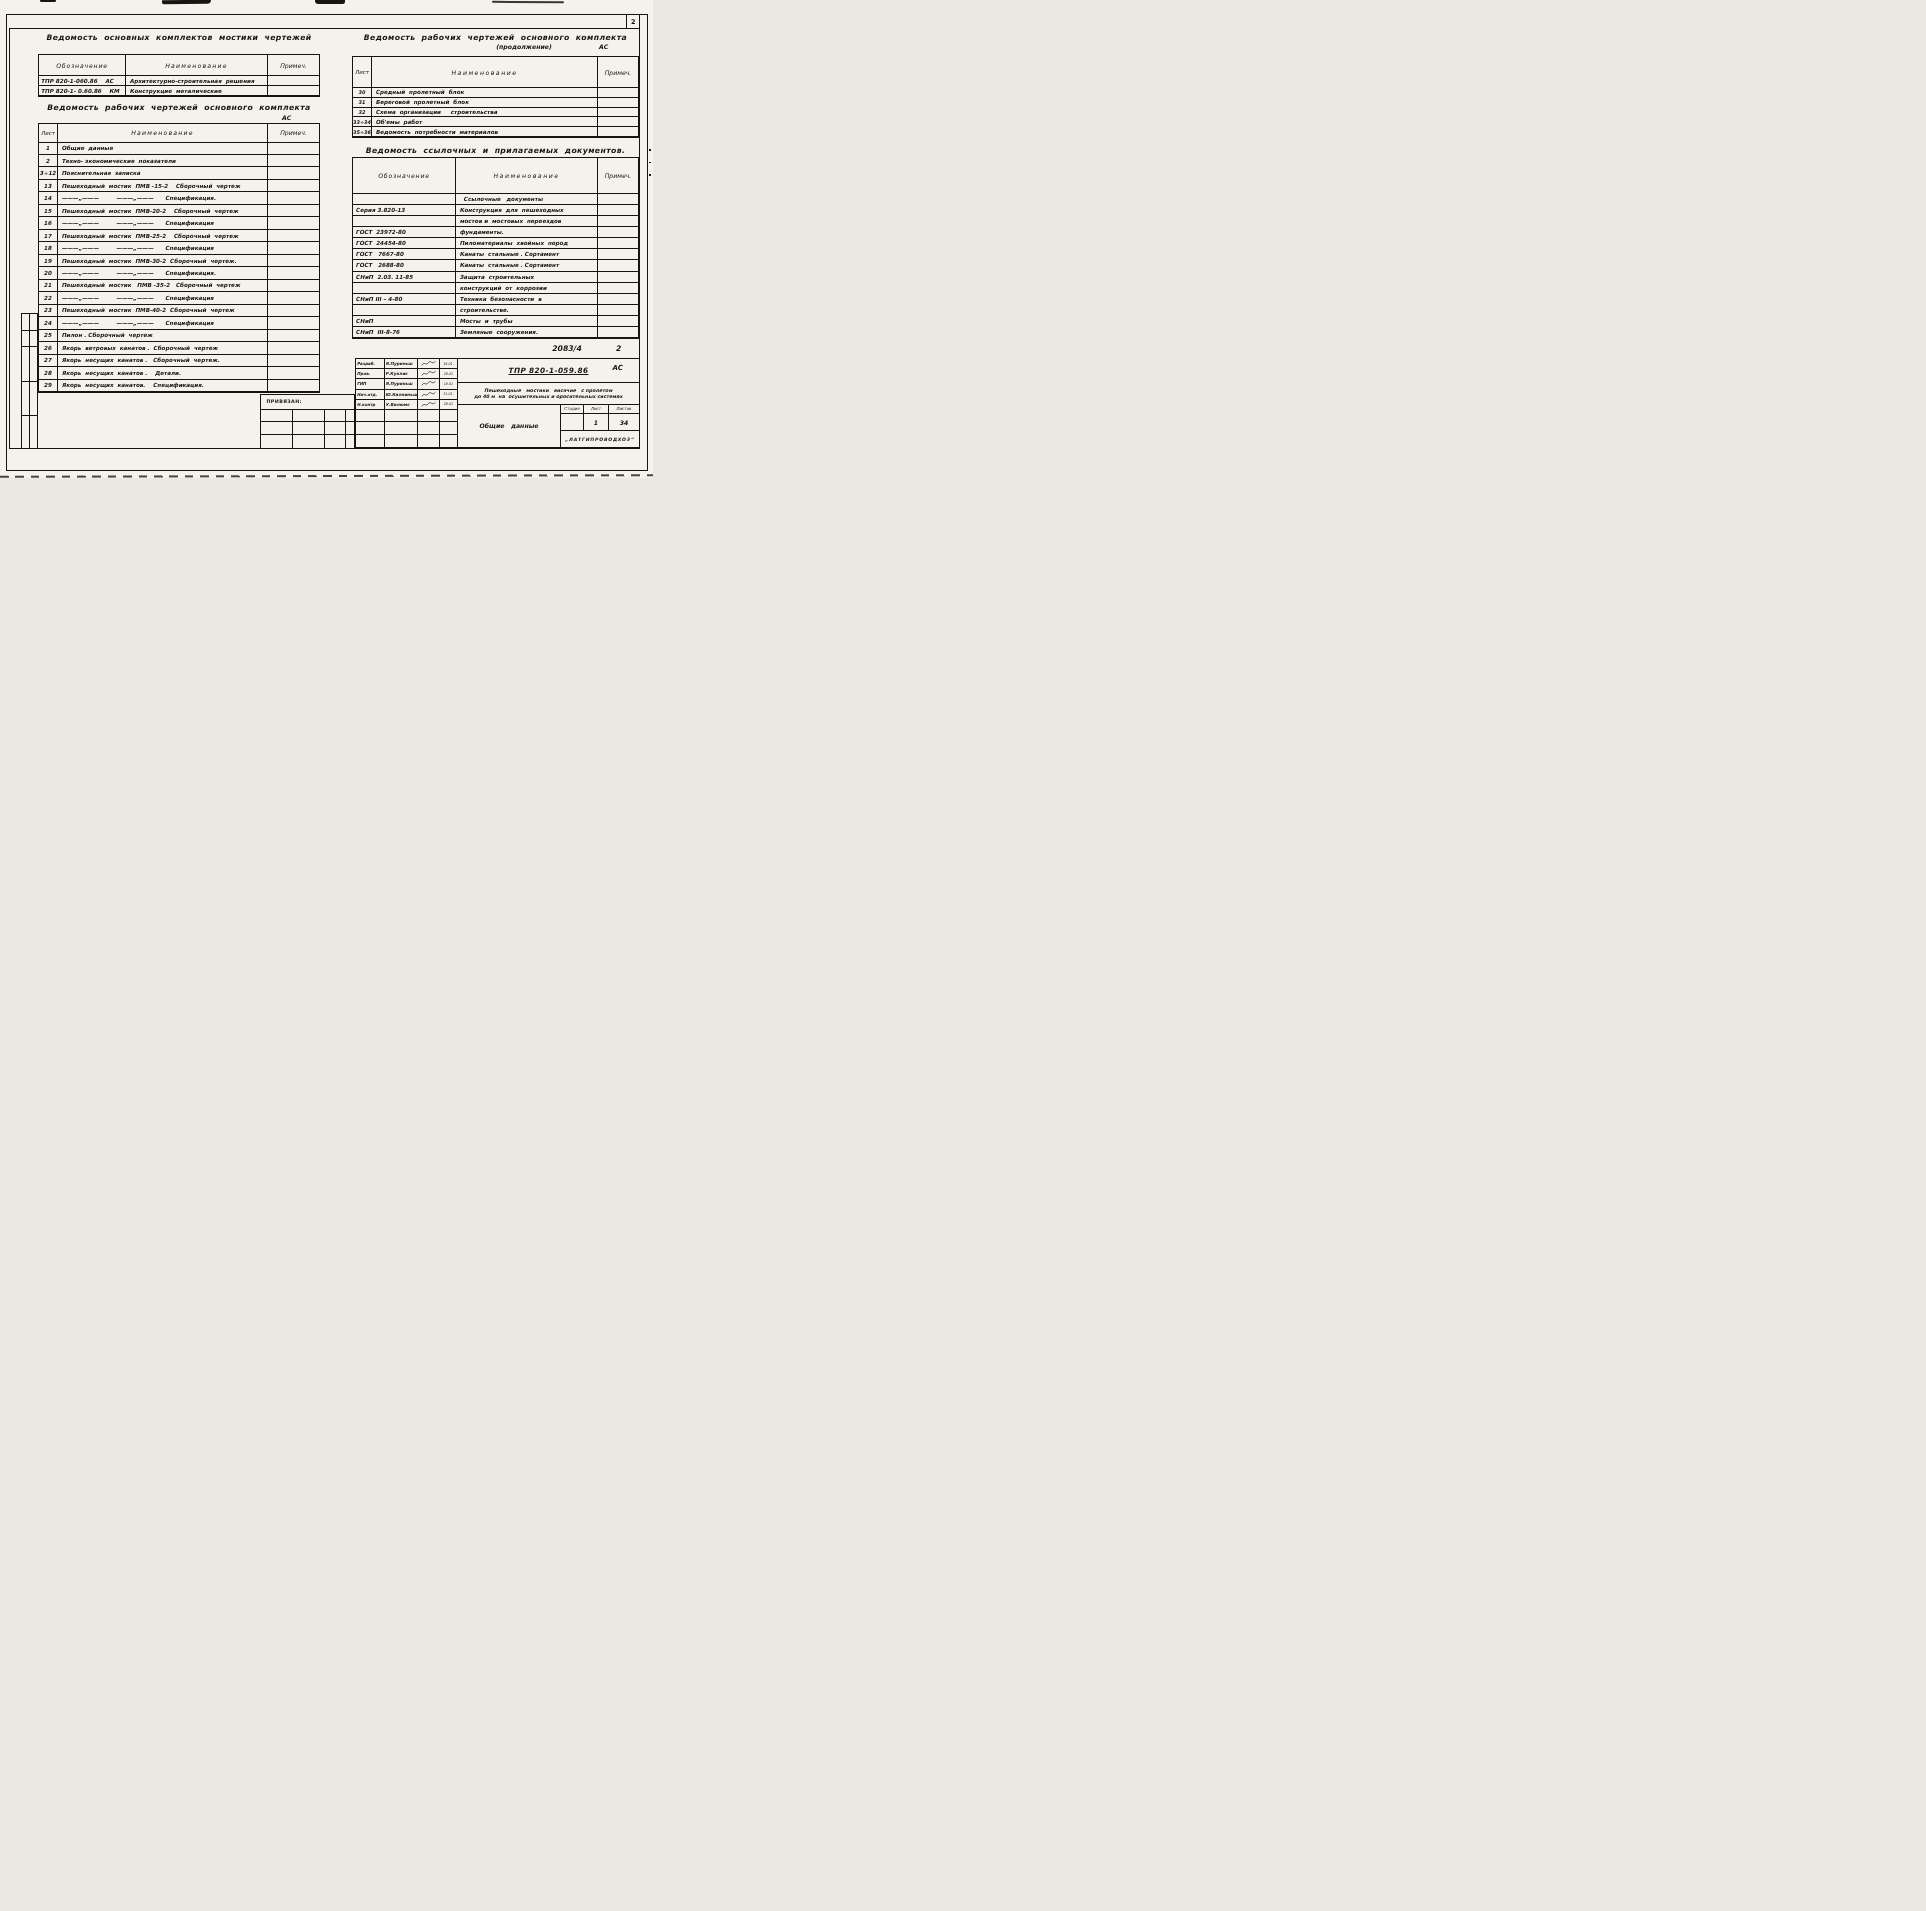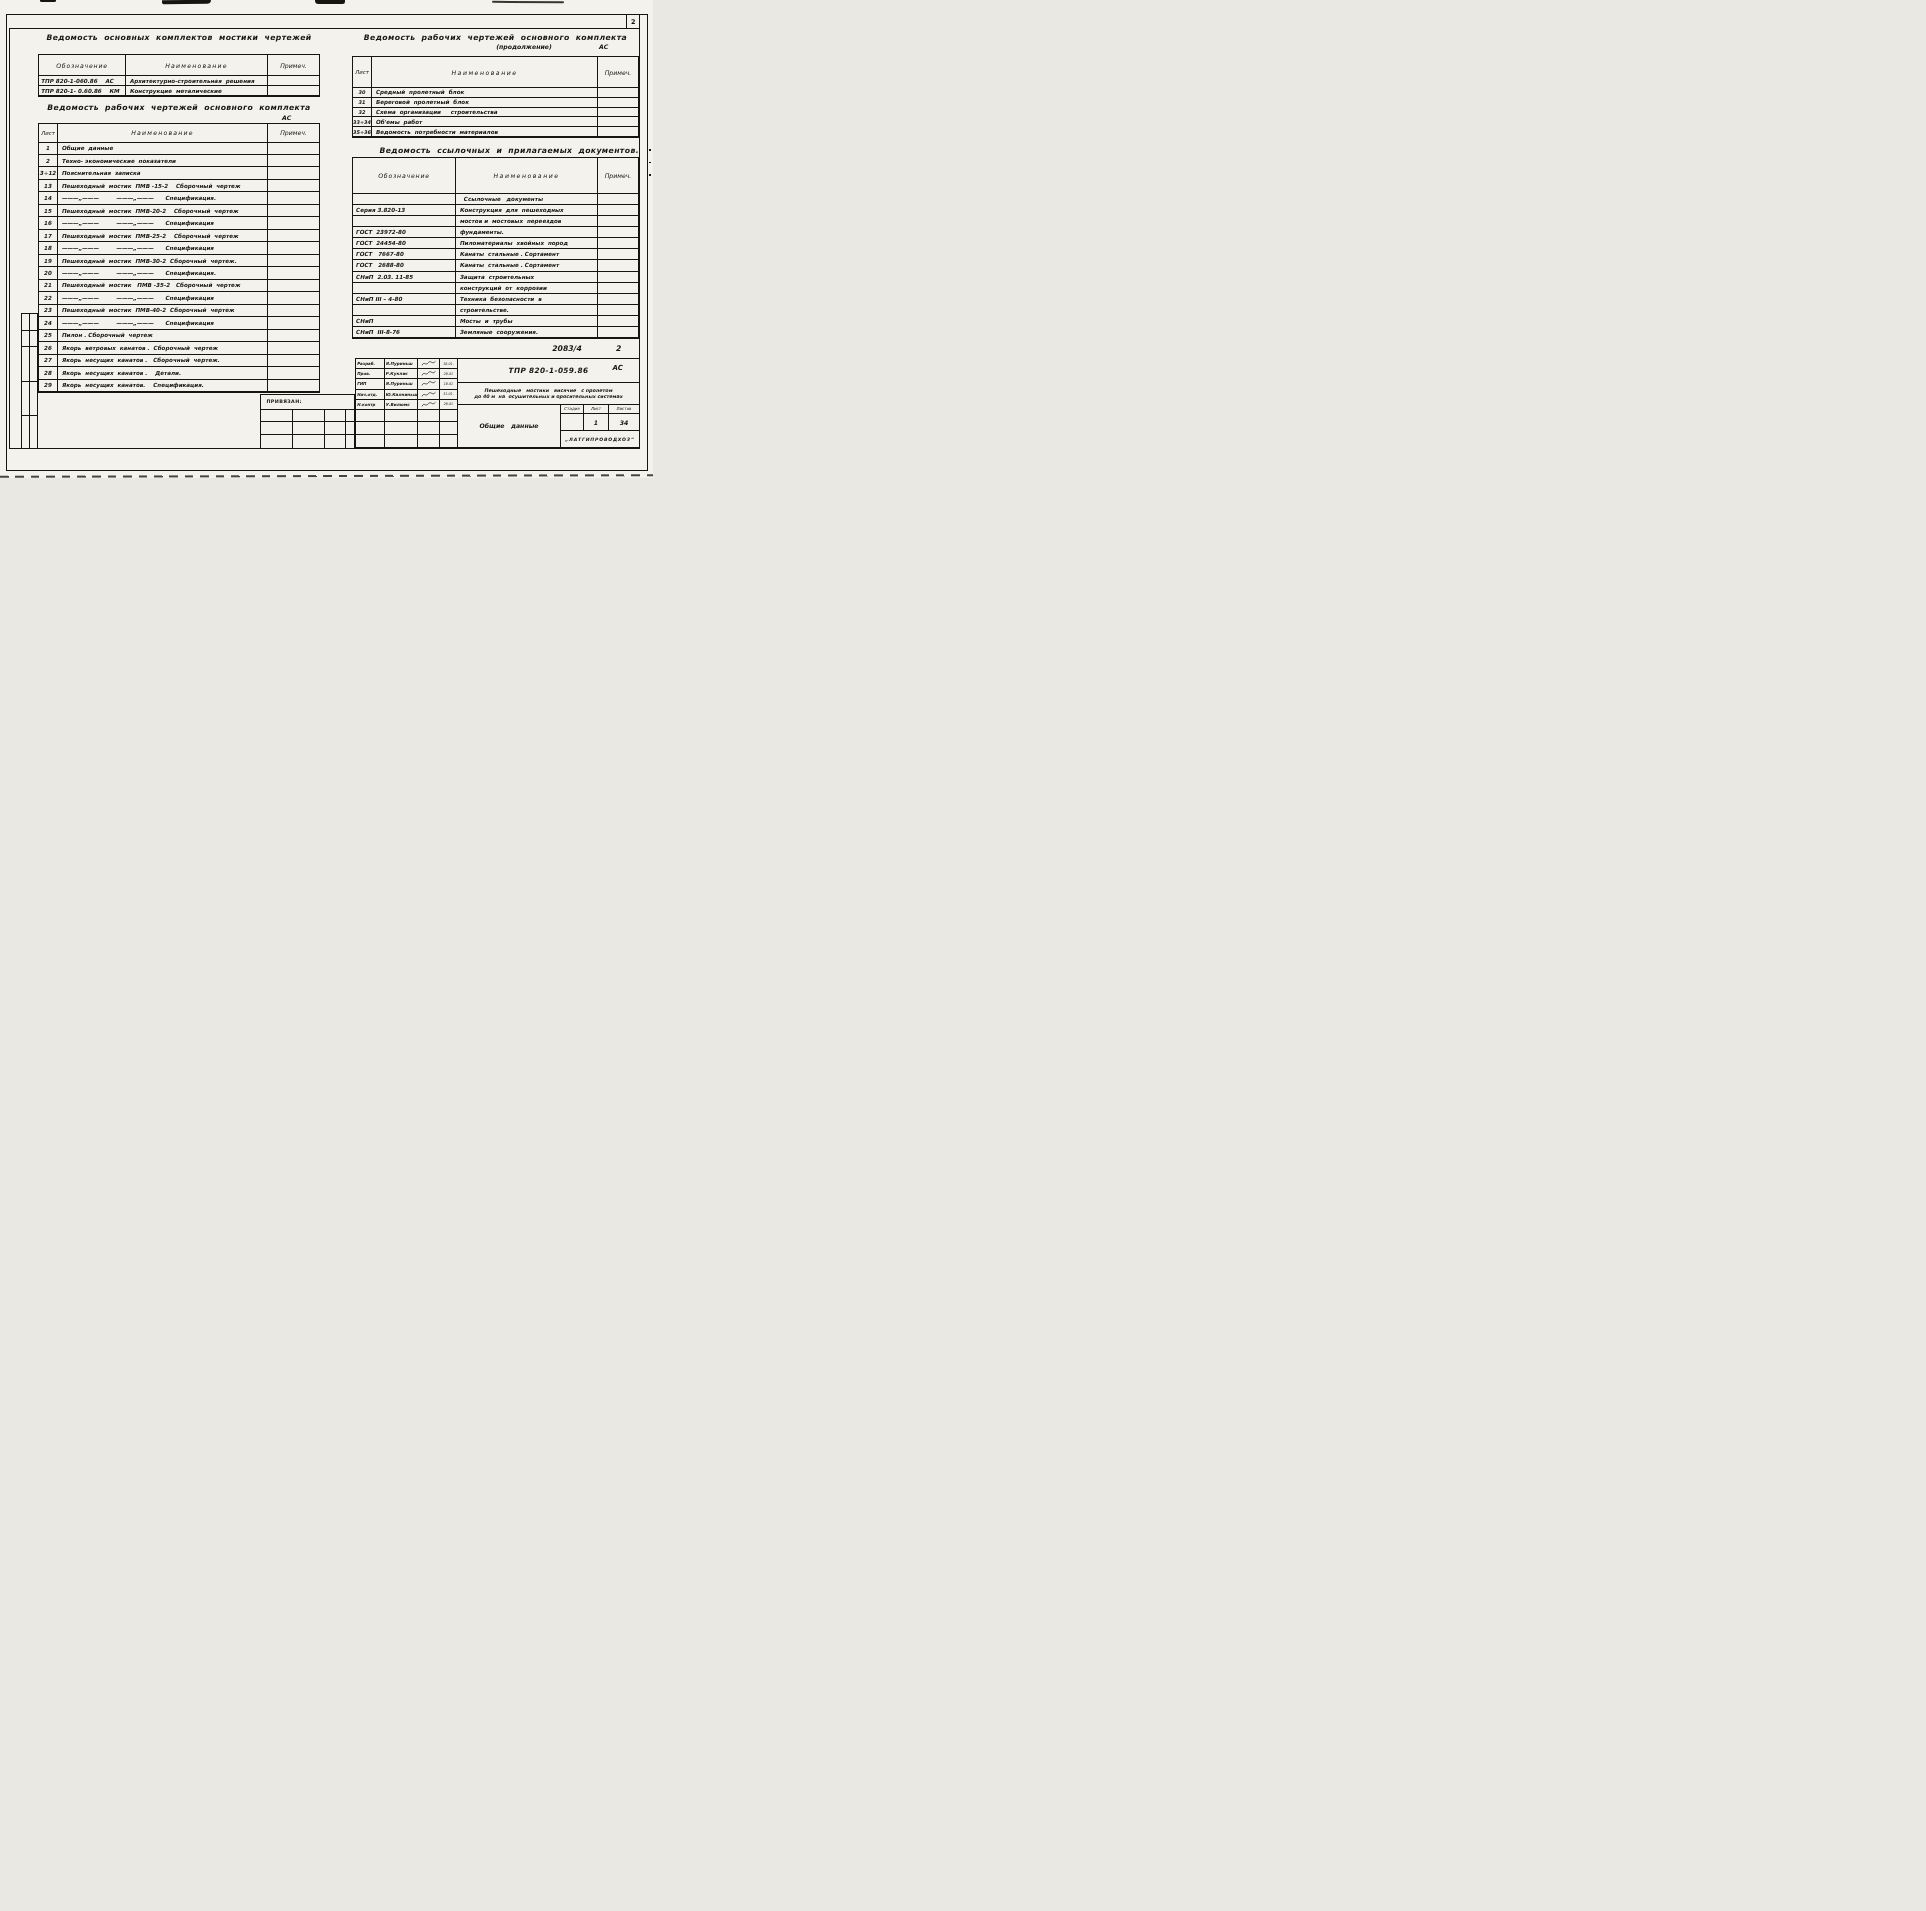--- a/index.html
+++ b/index.html
@@ -32,21 +32,21 @@
   .tb .siggrid{ position:absolute; left:0; top:0; width:102px; height:51px; display:grid; grid-template-columns:28.5px 1fr 22.3px 17px; grid-auto-rows:10.2px; border-right:1.5px solid var(--ink); box-sizing:border-box; }
   .tb .emptygrid{ position:absolute; left:0; top:51px; width:102px; bottom:0; display:grid; grid-template-columns:28.5px 1fr 22.3px 17px; grid-template-rows:repeat(3,1fr); border-right:1.5px solid var(--ink); box-sizing:border-box; }
   .tb .sc{ border-right:0.8px solid var(--ink); border-bottom:0.8px solid var(--ink); display:flex; align-items:center; overflow:hidden; box-sizing:border-box; }
   .tb .sc.last{ border-right:none; }
   .tb .sc.role{ font-style:italic; font-weight:700; font-size:4px; padding-left:1.2px; }
   .tb .sc.pname{ font-style:italic; font-weight:700; font-size:4.2px; padding-left:1.2px; }
   .tb .sc.date{ font-style:italic; font-size:3.3px; justify-content:center; }
   .tb .sc.sigc{ justify-content:center; }
   .rightzone{ position:absolute; left:102px; top:0; right:0; bottom:0; }
   .codecell{ position:absolute; left:0; top:0; right:0; height:24px; border-bottom:1.2px solid var(--ink); box-sizing:border-box; display:flex; align-items:center; justify-content:center; }
-  .codecell .code{ font-style:italic; font-weight:700; font-size:7.3px; letter-spacing:0.4px; }
+  .codecell .code{ font-style:italic; font-weight:700; font-size:7.3px; letter-spacing:0.4px;text-decoration:underline; }
   .codecell .codesuf{ position:absolute; right:16px; top:5.4px; font-style:italic; font-weight:700; font-size:7px; }
   .desccell{ position:absolute; left:0; top:24px; right:0; height:21.6px; border-bottom:1.2px solid var(--ink); box-sizing:border-box; display:flex; flex-direction:column; align-items:center; justify-content:center; gap:0.8px; }
   .desccell div{ font-style:italic; font-weight:700; font-size:4.8px; white-space:pre; }
   .bottomzone{ position:absolute; left:0; top:45px; right:0; bottom:0; }
   .sheettitle{ position:absolute; left:0; top:0; width:103px; bottom:0; border-right:1.2px solid var(--ink); box-sizing:border-box; display:flex; align-items:center; justify-content:center; font-style:italic; font-weight:700; font-size:6.2px; white-space:pre; }
   .stright{ position:absolute; left:103px; right:0; top:0; bottom:0; }
   .stghead{ position:absolute; left:0; right:0; top:0; height:10px; display:grid; grid-template-columns:23px 25px 1fr; border-bottom:0.8px solid var(--ink); box-sizing:border-box; }
   .stghead div{ font-style:italic; font-size:4px; display:flex; align-items:center; justify-content:center; border-right:0.8px solid var(--ink); box-sizing:border-box; }
   .stghead div.last{ border-right:none; }
   .stgvals{ position:absolute; left:0; right:0; top:10px; height:17px; display:grid; grid-template-columns:23px 25px 1fr; border-bottom:0.8px solid var(--ink); box-sizing:border-box; }
@@ -277,21 +277,21 @@
         <div class="c hw last"></div>
       </div>
 
       <div class="trow">
         <div class="c hw num" style="font-size:5px;">35÷36</div>
         <div class="c hw nm">Ведомость  потребности  материалов</div>
         <div class="c hw last"></div>
       </div>
     </div>
 
-  <div class="sec-title hw" style="left:352px;top:146px;width:287px;text-align:right;">Ведомость  ссылочных  и  прилагаемых  документов.</div>
+  <div class="sec-title hw" style="left:352px;top:146px;width:287px;">Ведомость  ссылочных  и  прилагаемых  документов.</div>
 
   <div class="tbl" style="left:352px;top:157px;width:287px;height:182px;grid-template-columns:103px 1fr 40px;grid-template-rows:36px repeat(13,1fr);">
     <div class="hc hw sp2">Обозначение</div>
     <div class="hc hw sp4">Наименование</div>
     <div class="hc hw last">Примеч.</div>
 
       <div class="trow">
         <div class="c hw" style="padding-left:3.1px;"></div>
         <div class="c hw nm">  Ссылочные   документы</div>
         <div class="c hw last"></div>

